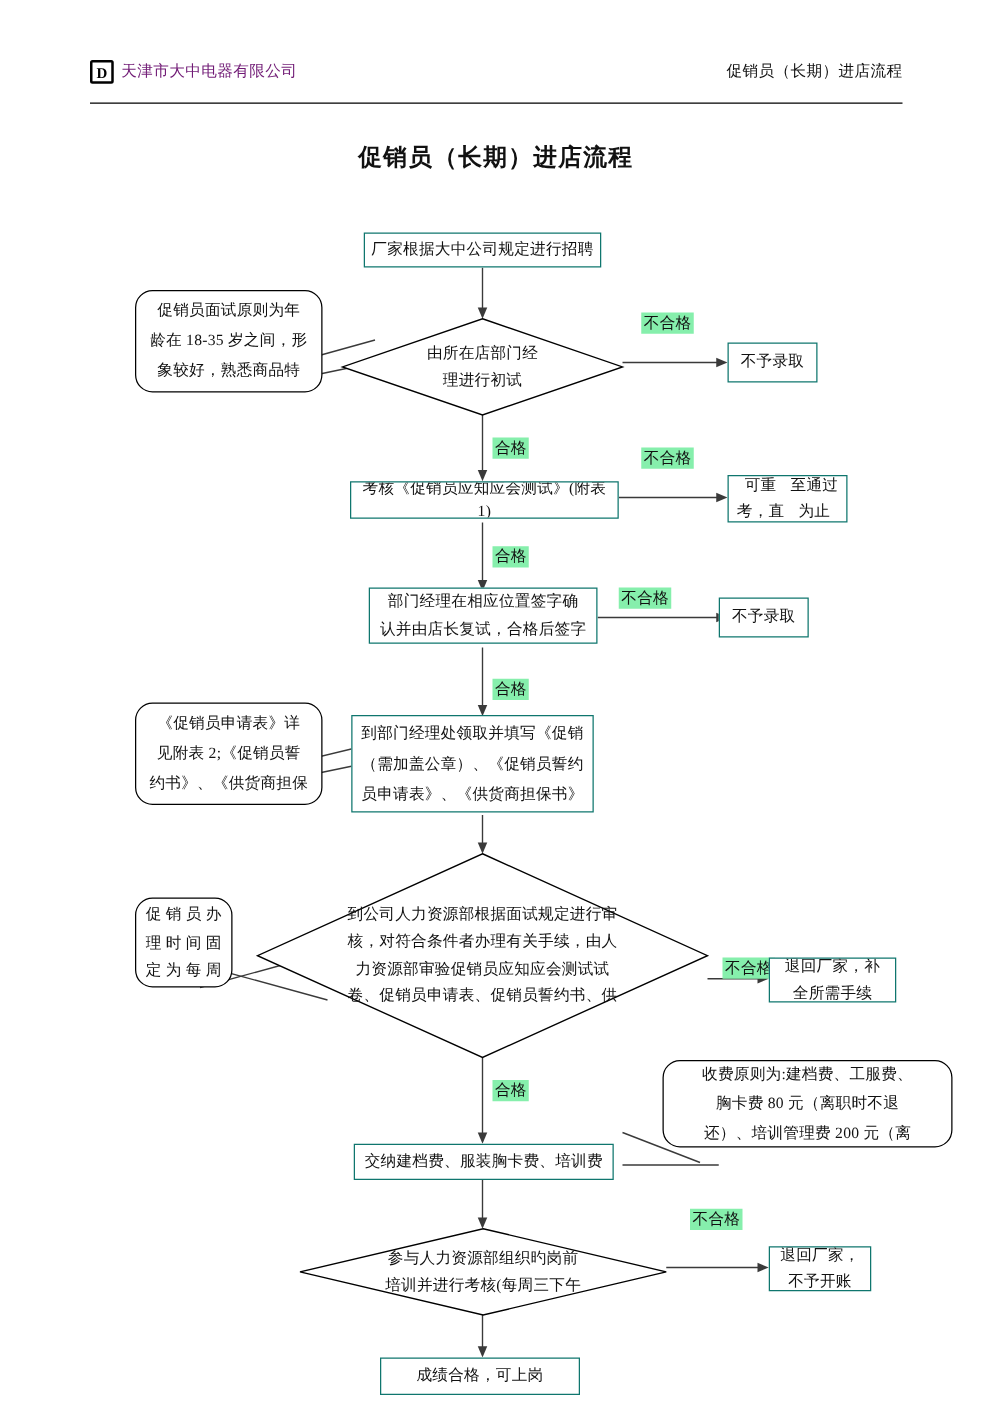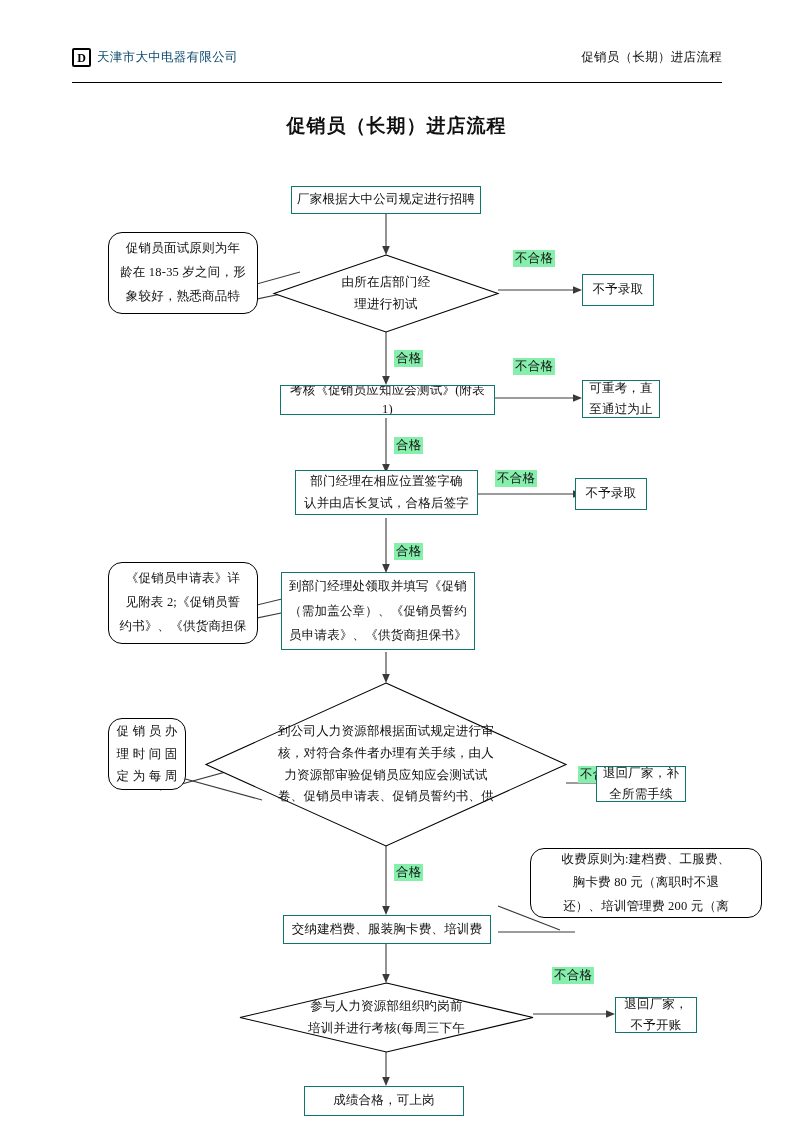--- a/index.html
+++ b/index.html
@@ -15,21 +15,21 @@
 
   
   .hdr{position:absolute;left:72px;top:48px;width:650px;height:30px;}
   .hdr-left{position:absolute;left:0;top:0;display:flex;align-items:center;gap:6px;}
   .logo-d{
     width:15px;height:15px;border:2px solid #000;border-radius:2px;
     display:flex;align-items:center;justify-content:center;
     font-family:"Liberation Serif",serif;font-weight:bold;font-size:12px;line-height:1;
     background:#fff;
   }
-  .hdr-txt{font-size:12.5px;letter-spacing:.3px;color:#0c4a6e;}
+  .hdr-txt{font-size:12.5px;letter-spacing:.3px;color:#701a75;}
   .hdr-right{position:absolute;right:0;top:1px;font-size:12.5px;letter-spacing:.3px;color:#111;}
   .hdr-rule{position:absolute;left:72px;top:82px;width:650px;height:0;border-top:1px solid #000;}
 
   
   .doc-title{
     position:absolute;left:0;top:113px;width:793px;text-align:center;
     font-size:19px;font-weight:bold;letter-spacing:1px;color:#111;
   }
 
   
@@ -167,21 +167,21 @@
   <div class="node box" style="left:582px;top:274px;width:72px;height:32px;">
     <span class="inner">不予录取</span>
   </div>
 
   <div class="node box" style="left:280px;top:385px;width:215px;height:30px;">
     <span class="inner">考核《促销员应知应会测试》(附表 1)</span>
   </div>
 
   <div class="edge-label" style="left:513px;top:358px;">不合格</div>
 
-  <div class="node box" style="left:582px;top:380px;width:78px;height:38px;flex-direction:column;line-height:1.7;">
+  <div class="node box" style="left:582px;top:380px;width:96px;height:38px;flex-direction:row;line-height:1.7;">
     <span>可重考，直</span>
     <span>至通过为止</span>
   </div>
 
   <div class="node box" style="left:295px;top:470px;width:183px;height:45px;flex-direction:column;line-height:1.75;">
     <span>部门经理在相应位置签字确</span>
     <span>认并由店长复试，合格后签字</span>
   </div>
 
   <div class="edge-label" style="left:495px;top:470px;">不合格</div>
@@ -218,21 +218,21 @@
     <div class="dtext">
       <span>到公司人力资源部根据面试规定进行审</span>
       <span>核，对符合条件者办理有关手续，由人</span>
       <span>力资源部审验促销员应知应会测试试</span>
       <span>卷、促销员申请表、促销员誓约书、供</span>
     </div>
   </div>
 
   <div class="edge-label" style="left:578px;top:766px;">不合格</div>
 
-  <div class="node box" style="left:596px;top:766px;width:90px;height:36px;flex-direction:column;line-height:1.7;">
+  <div class="node box" style="left:615px;top:766px;width:102px;height:36px;flex-direction:column;line-height:1.7;">
     <span>退回厂家，补</span>
     <span>全所需手续</span>
   </div>
 
   <div class="node callout" style="left:500px;top:848px;width:232px;height:70px;line-height:1.85;">
     <span>收费原则为:建档费、工服费、</span>
     <span>胸卡费 80 元（离职时不退</span>
     <span>还）、培训管理费 200 元（离</span>
   </div>
 

